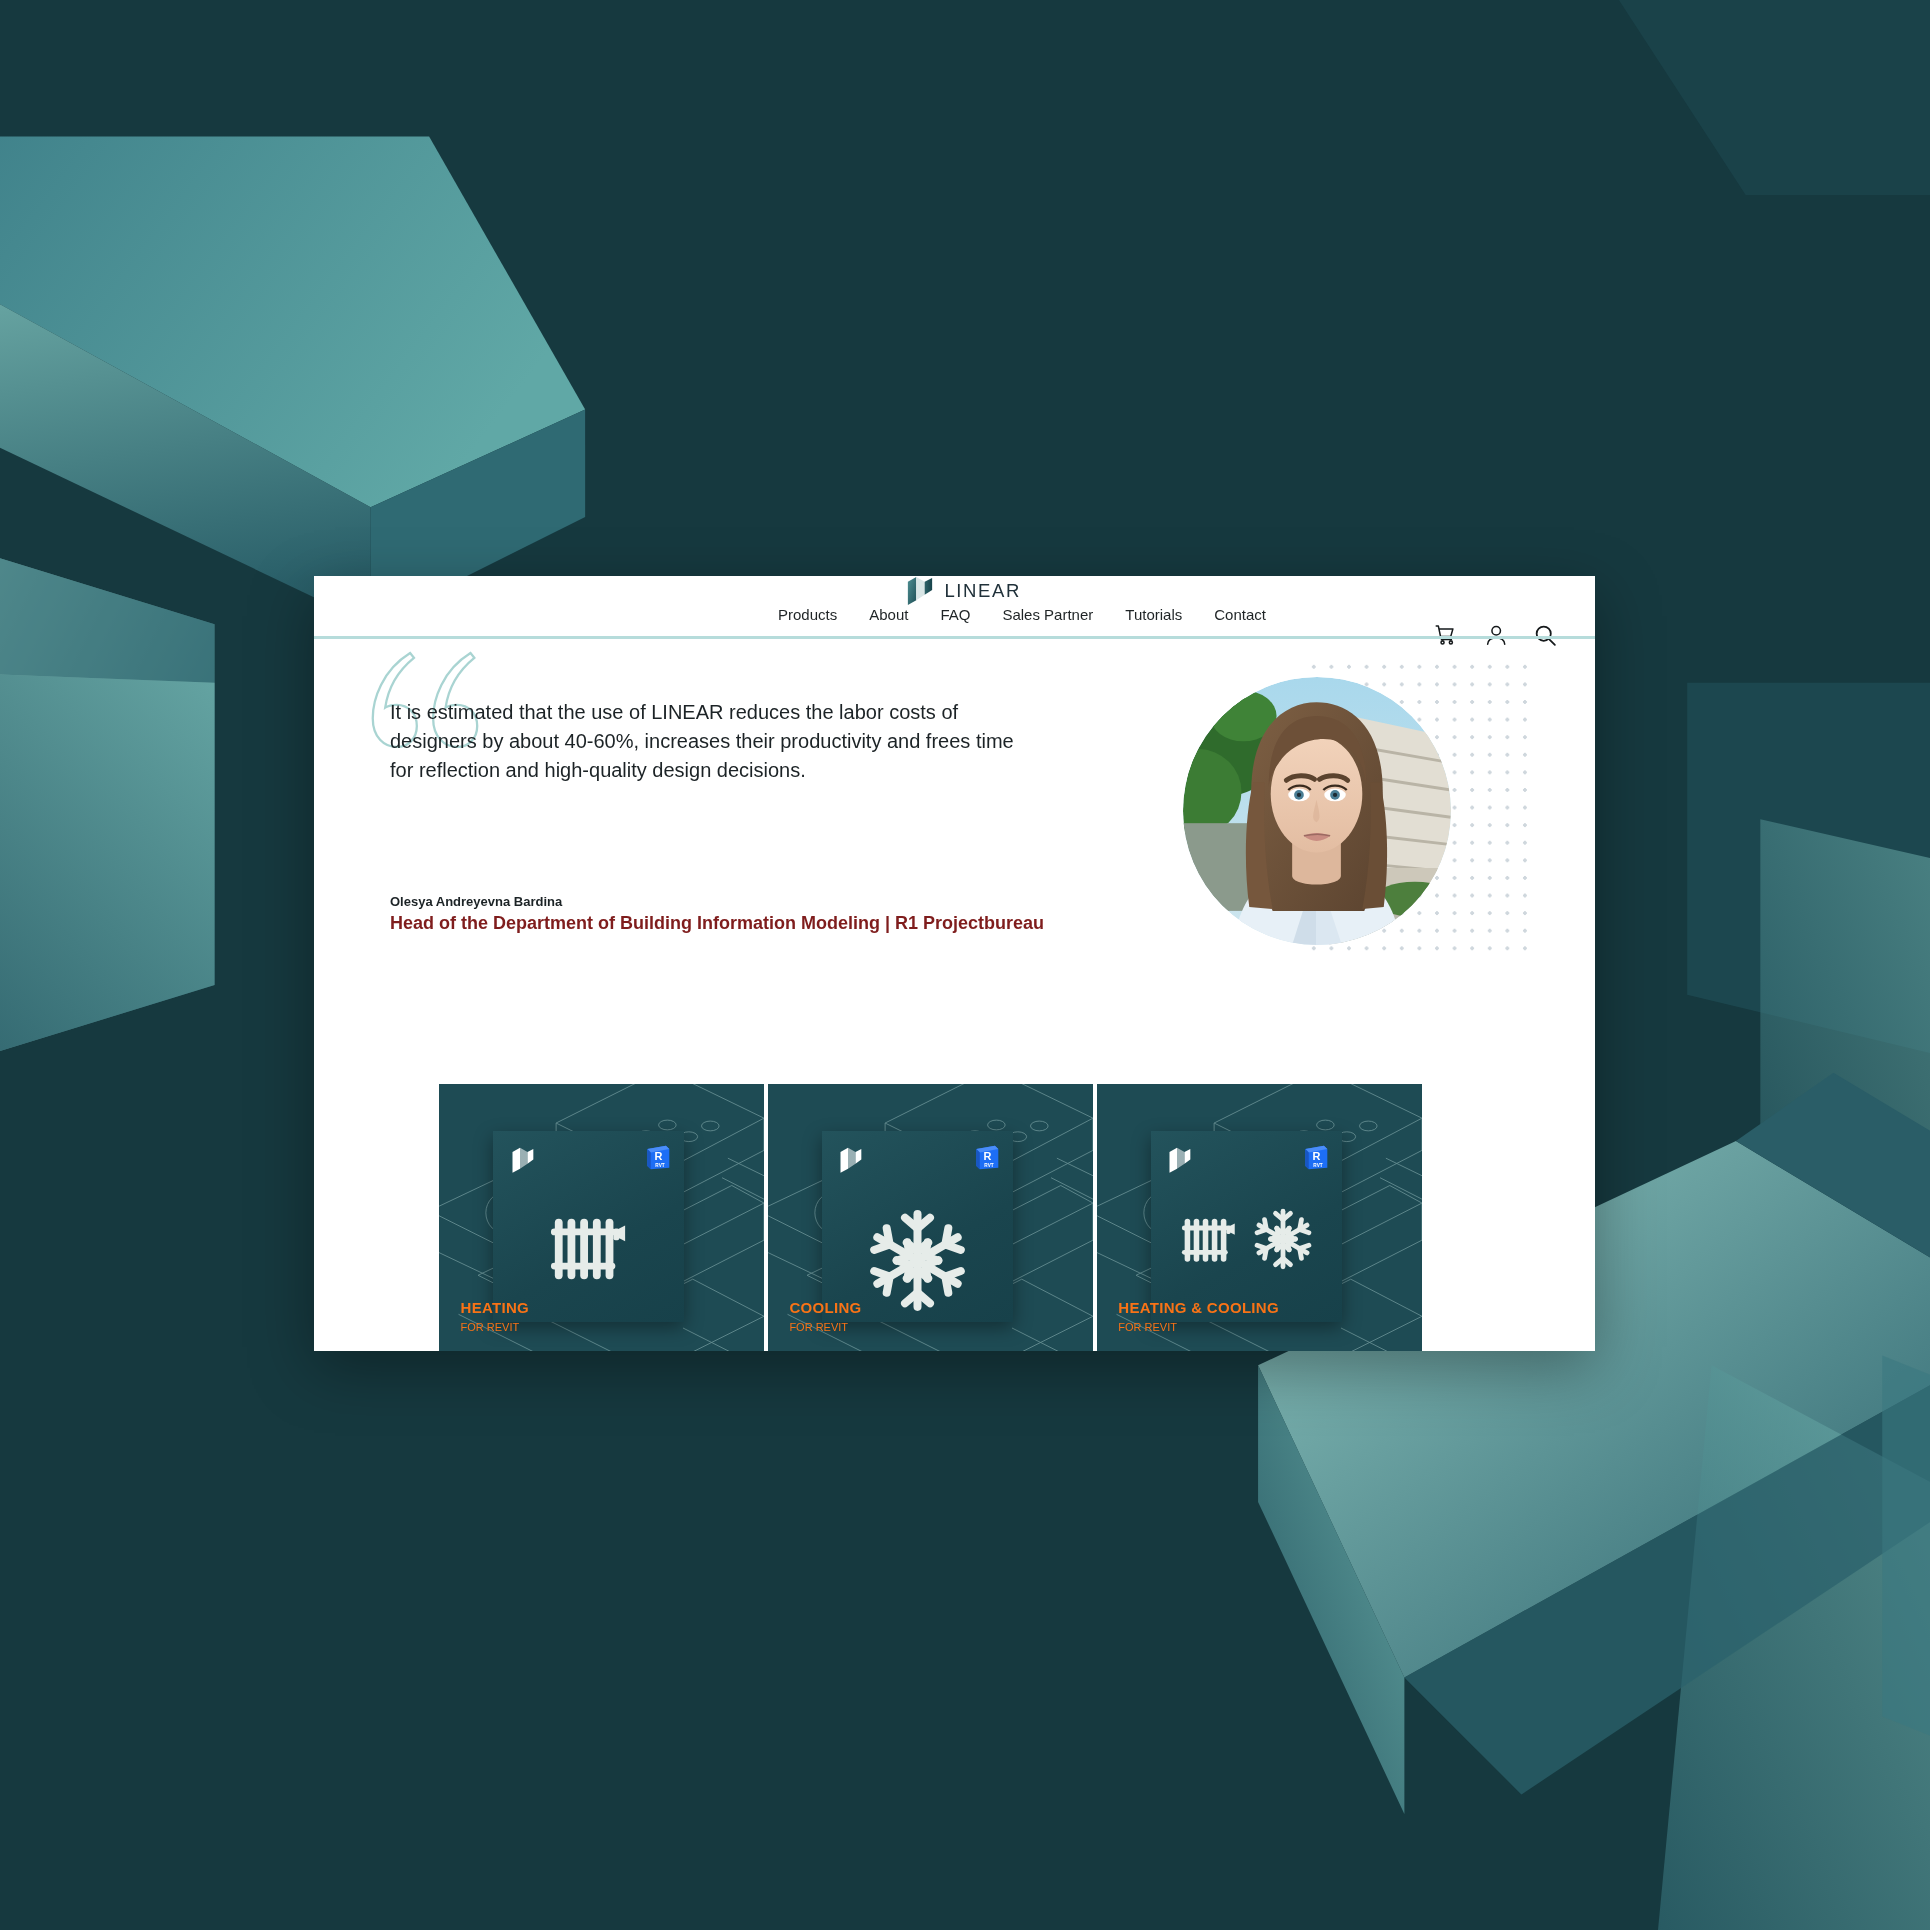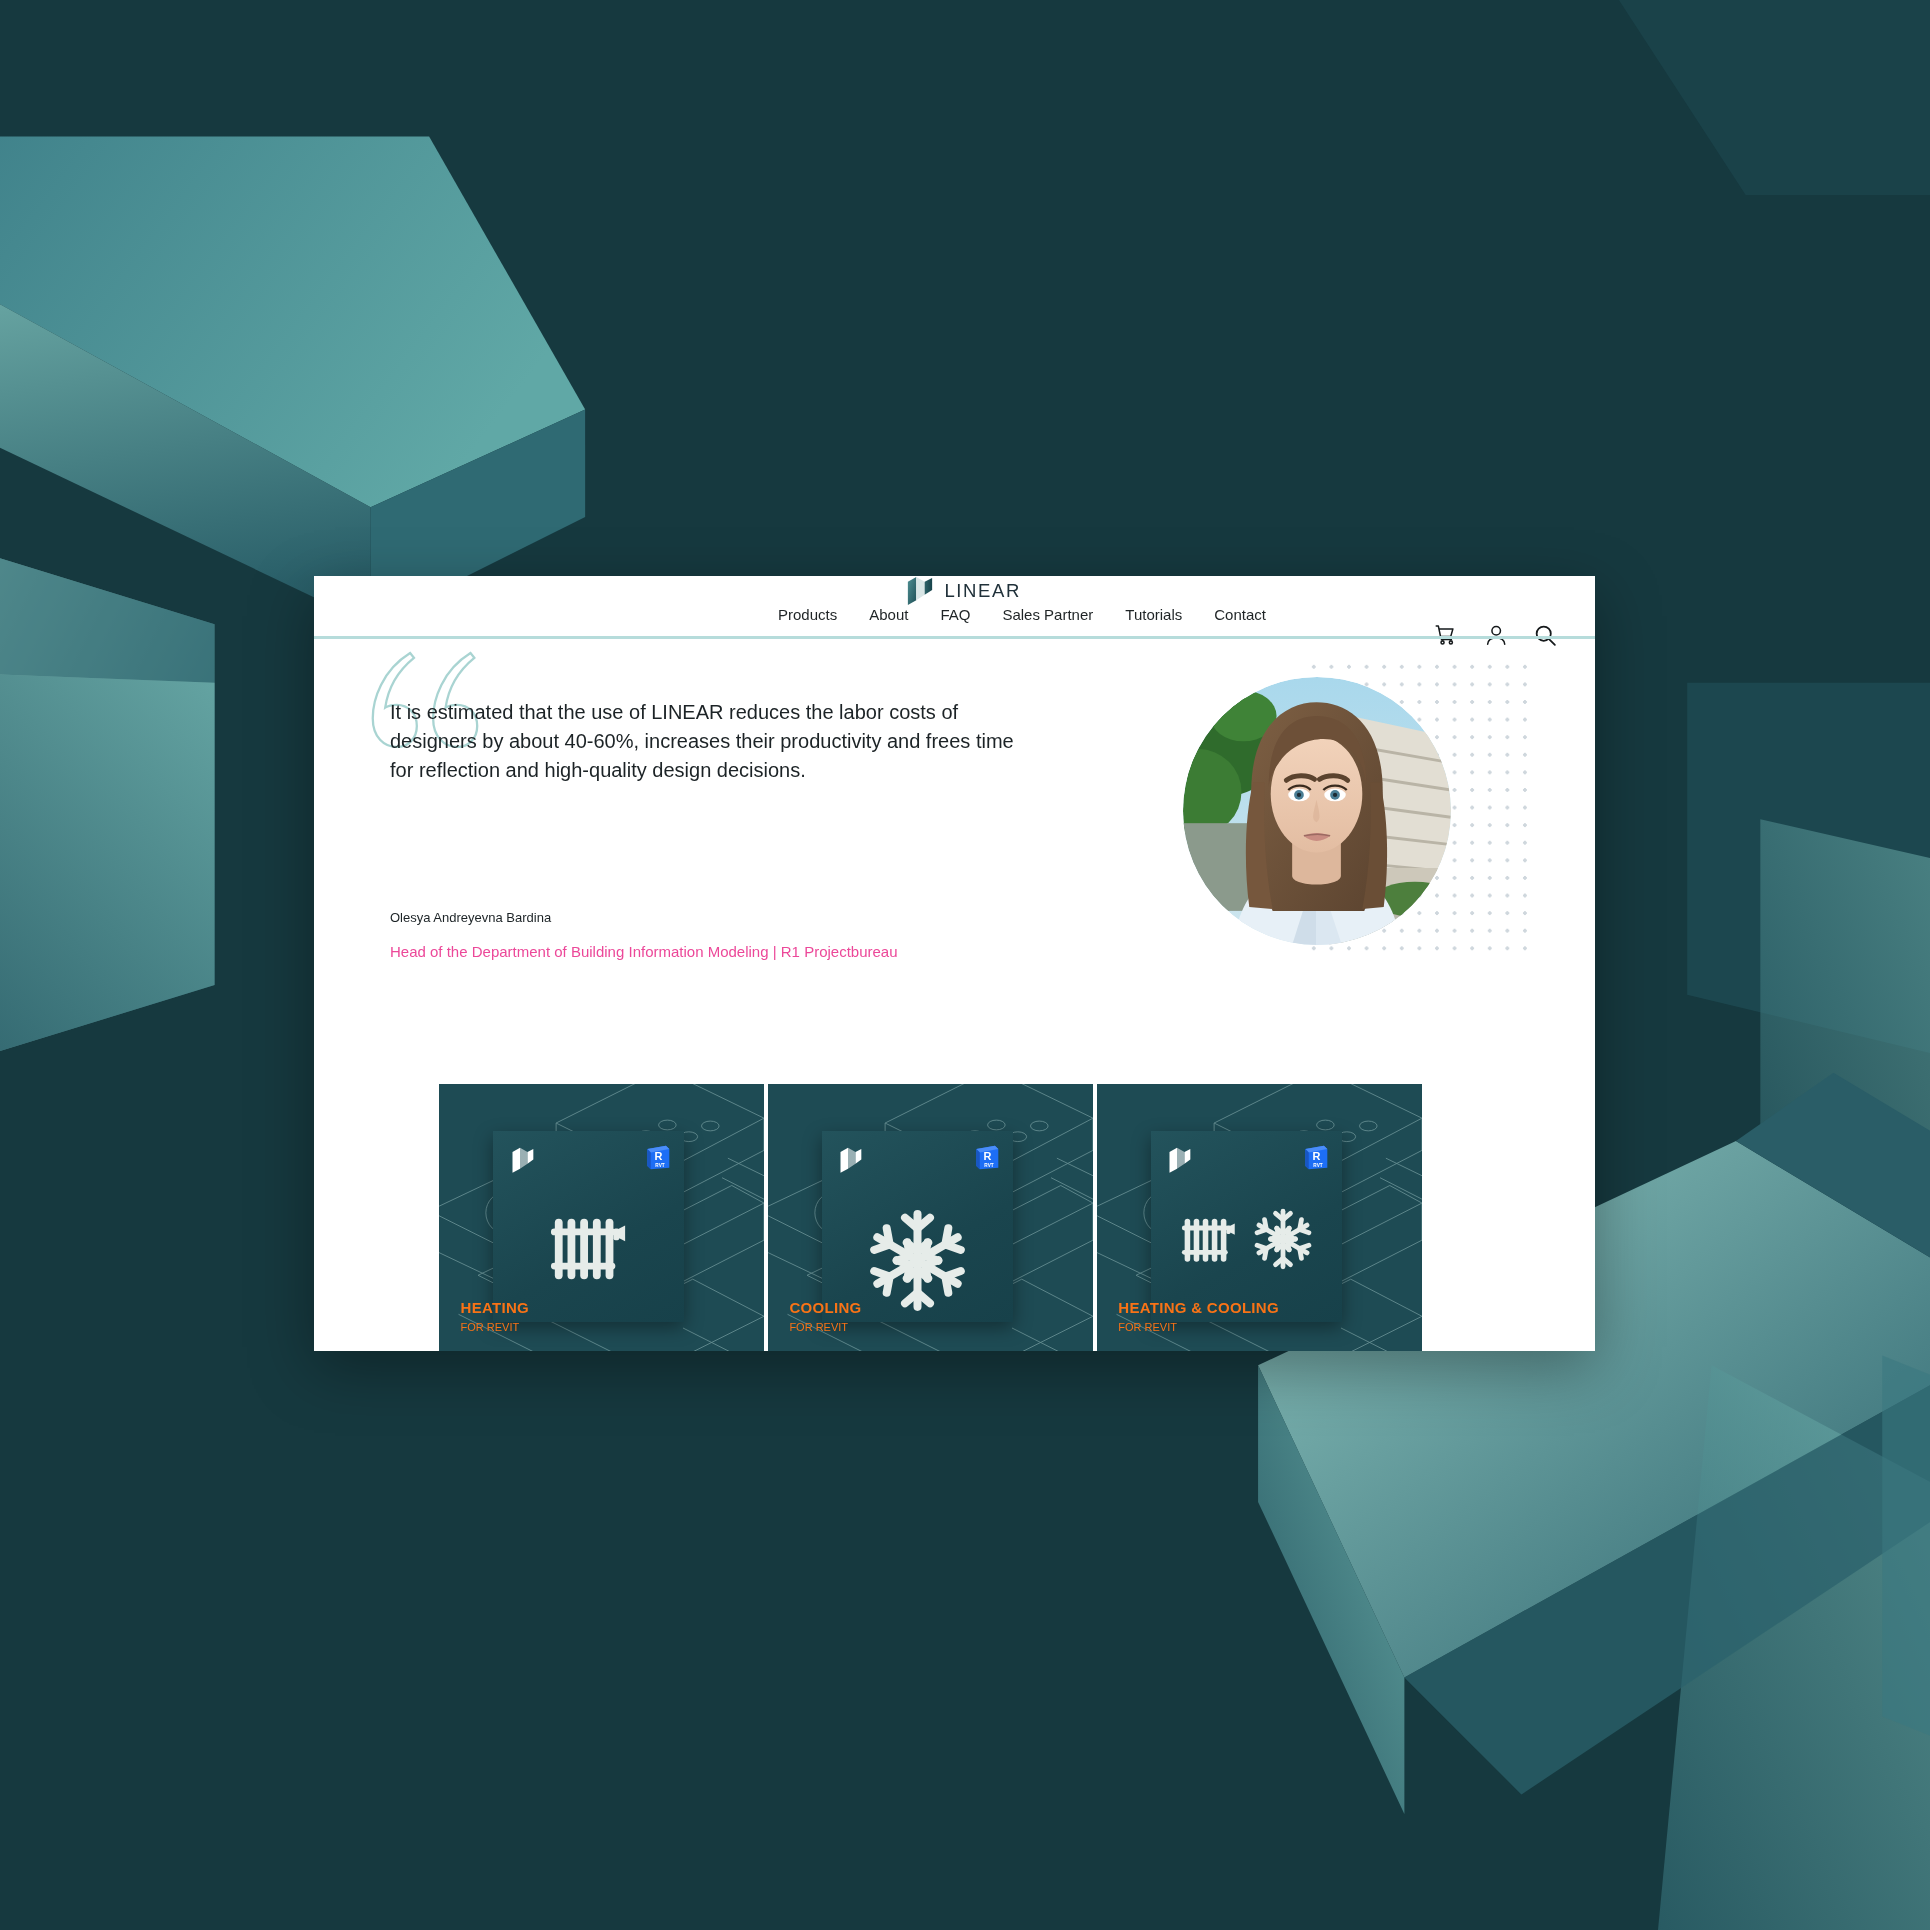--- a/index.html
+++ b/index.html
@@ -65,23 +65,23 @@
   .quote-wrap { position:absolute; left:76px; top:62px; width:624px; }
   .quote-mark {
     position:absolute; left:-23.4px; top:-49px;
     width:115px; height:102px; pointer-events:none;
   }
   .quote-text {
     position:relative;
     font-size:20px; line-height:29px; color:#1c2326;
     font-weight:400;
   }
-  .attrib { position:absolute; left:76px; top:272px; }
+  .attrib { position:absolute; left:76px; top:256px;font-weight:bold; }
   .attrib-name { font-size:13px; color:#1c2326; line-height:19.5px; }
-  .attrib-role { font-size:15px; color:#ec4899; line-height:19.5px; margin-top:14px; }
+  .attrib-role { font-size:18px; color:#7f1d1d; line-height:19.5px; margin-top:2px; }
 
   
   .portrait-zone {
     position:absolute; right:80px; top:21.5px;
     width:332px; height:312px;
   }
   .dots {
     position:absolute; right:-13.7px; top:0;
     width:224px; height:304px;
     background-image:radial-gradient(#cfd7dd 1.6px, transparent 1.7px);

